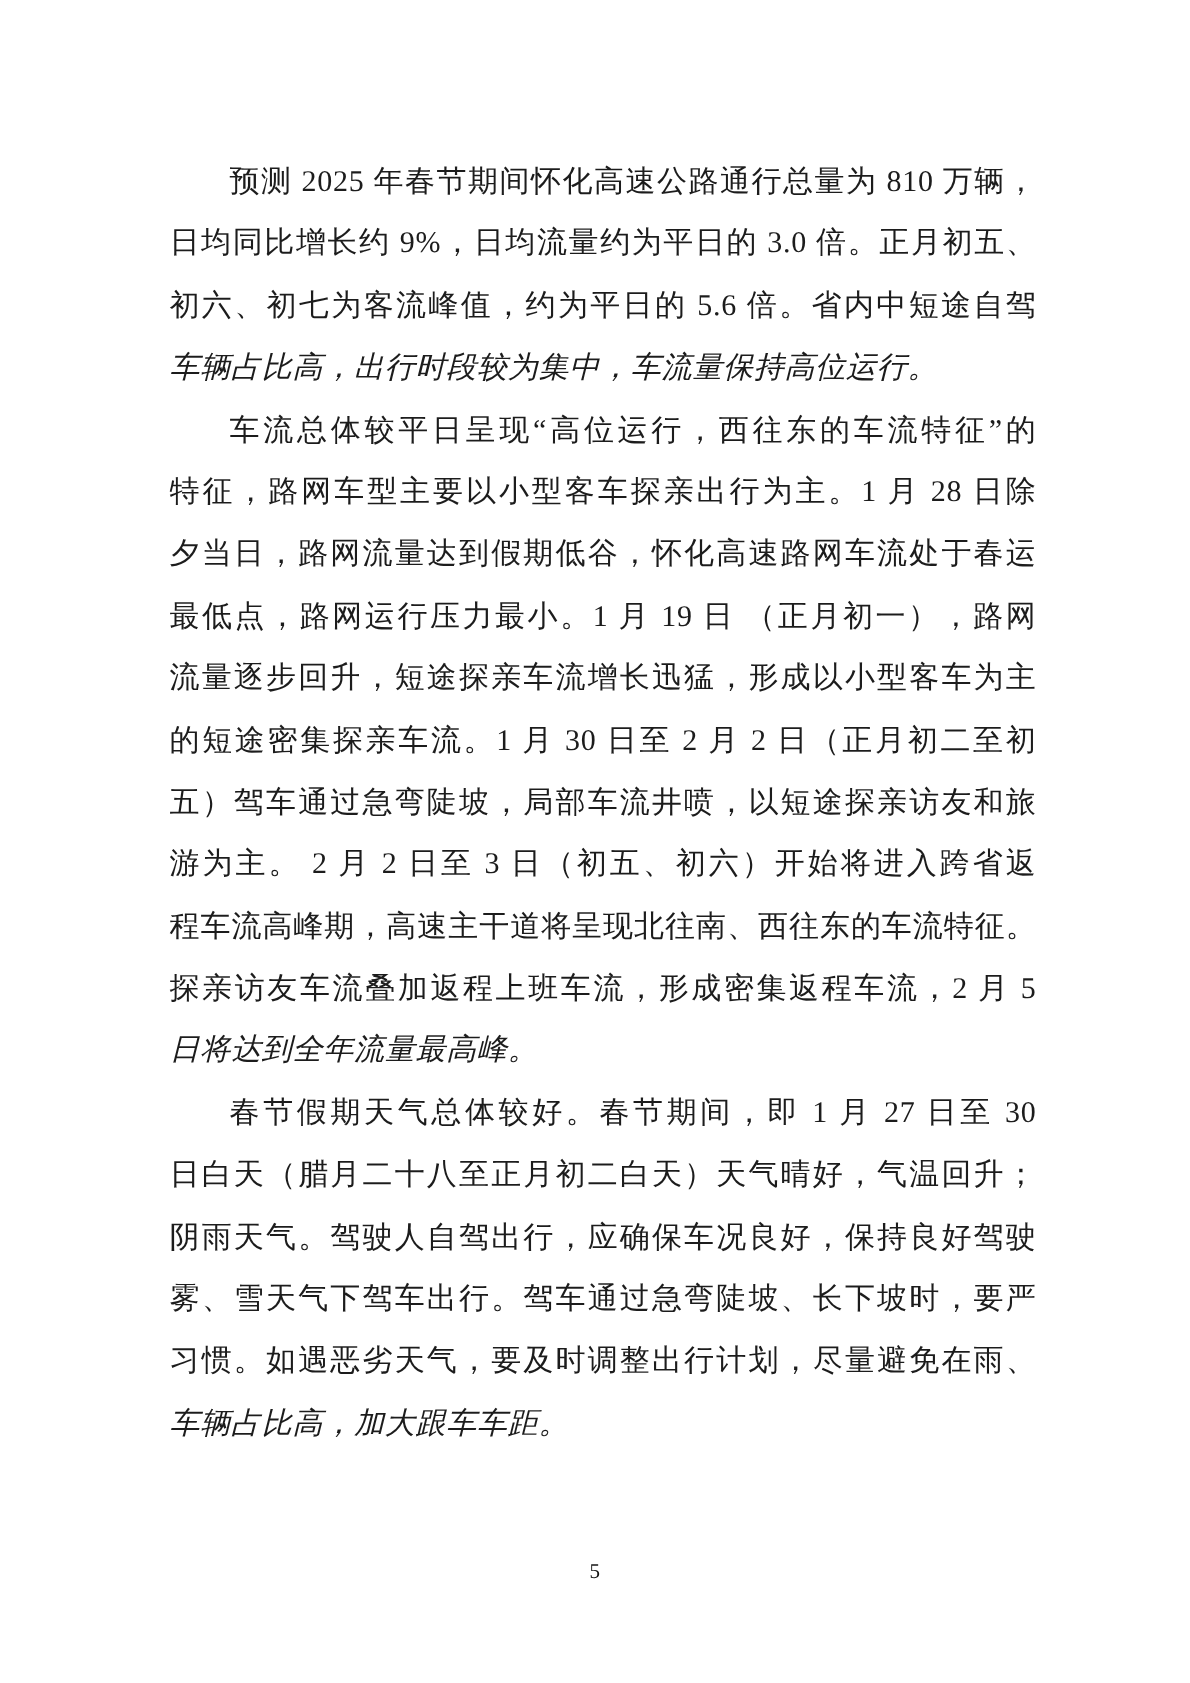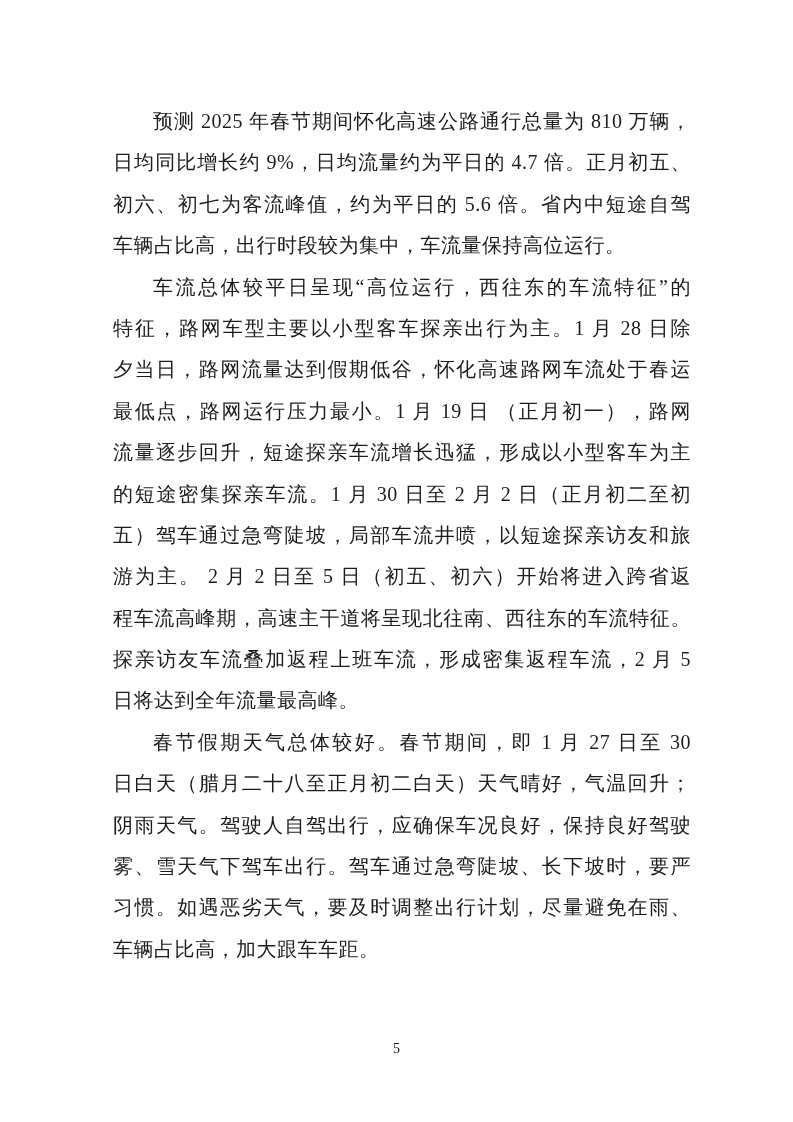--- a/index.html
+++ b/index.html
@@ -35,20 +35,21 @@
     text-align-last: justify;
     -moz-text-align-last: justify;
     text-justify: inter-character;
     overflow: hidden;
   }
   .line.indent {
     text-indent: 2em;
   }
   .line.para-last {
     text-align-last: left;
+    font-style: italic;
     -moz-text-align-last: left;
   }
   .page-number {
     position: absolute;
     left: 0;
     top: 1040px;
     width: 100%;
     text-align: center;
     font-size: 14px;
     line-height: 18px;
@@ -58,34 +59,34 @@
 </style>
 </head>
 <body>
 
 <div class="page">
 
   <div class="text-block">
 
     <div class="para">
       <div class="line indent">预测 2025 年春节期间怀化高速公路通行总量为 810 万辆，</div>
-      <div class="line">日均同比增长约 9%，日均流量约为平日的 4.7 倍。正月初五、</div>
+      <div class="line">日均同比增长约 9%，日均流量约为平日的 3.0 倍。正月初五、</div>
       <div class="line">初六、初七为客流峰值，约为平日的 5.6 倍。省内中短途自驾</div>
       <div class="line para-last">车辆占比高，出行时段较为集中，车流量保持高位运行。</div>
     </div>
 
     <div class="para">
       <div class="line indent">车流总体较平日呈现“高位运行，西往东的车流特征”的</div>
       <div class="line">特征，路网车型主要以小型客车探亲出行为主。1 月 28 日除</div>
       <div class="line">夕当日，路网流量达到假期低谷，怀化高速路网车流处于春运</div>
       <div class="line">最低点，路网运行压力最小。1 月 19 日 （正月初一），路网</div>
       <div class="line">流量逐步回升，短途探亲车流增长迅猛，形成以小型客车为主</div>
       <div class="line">的短途密集探亲车流。1 月 30 日至 2 月 2 日（正月初二至初</div>
       <div class="line">五）驾车通过急弯陡坡，局部车流井喷，以短途探亲访友和旅</div>
-      <div class="line">游为主。 2 月 2 日至 5 日（初五、初六）开始将进入跨省返</div>
+      <div class="line">游为主。 2 月 2 日至 3 日（初五、初六）开始将进入跨省返</div>
       <div class="line">程车流高峰期，高速主干道将呈现北往南、西往东的车流特征。</div>
       <div class="line">探亲访友车流叠加返程上班车流，形成密集返程车流，2 月 5</div>
       <div class="line para-last">日将达到全年流量最高峰。</div>
     </div>
 
     <div class="para">
       <div class="line indent">春节假期天气总体较好。春节期间，即 1 月 27 日至 30</div>
       <div class="line">日白天（腊月二十八至正月初二白天）天气晴好，气温回升；</div>
       <div class="line">阴雨天气。驾驶人自驾出行，应确保车况良好，保持良好驾驶</div>
       <div class="line">雾、雪天气下驾车出行。驾车通过急弯陡坡、长下坡时，要严</div>

